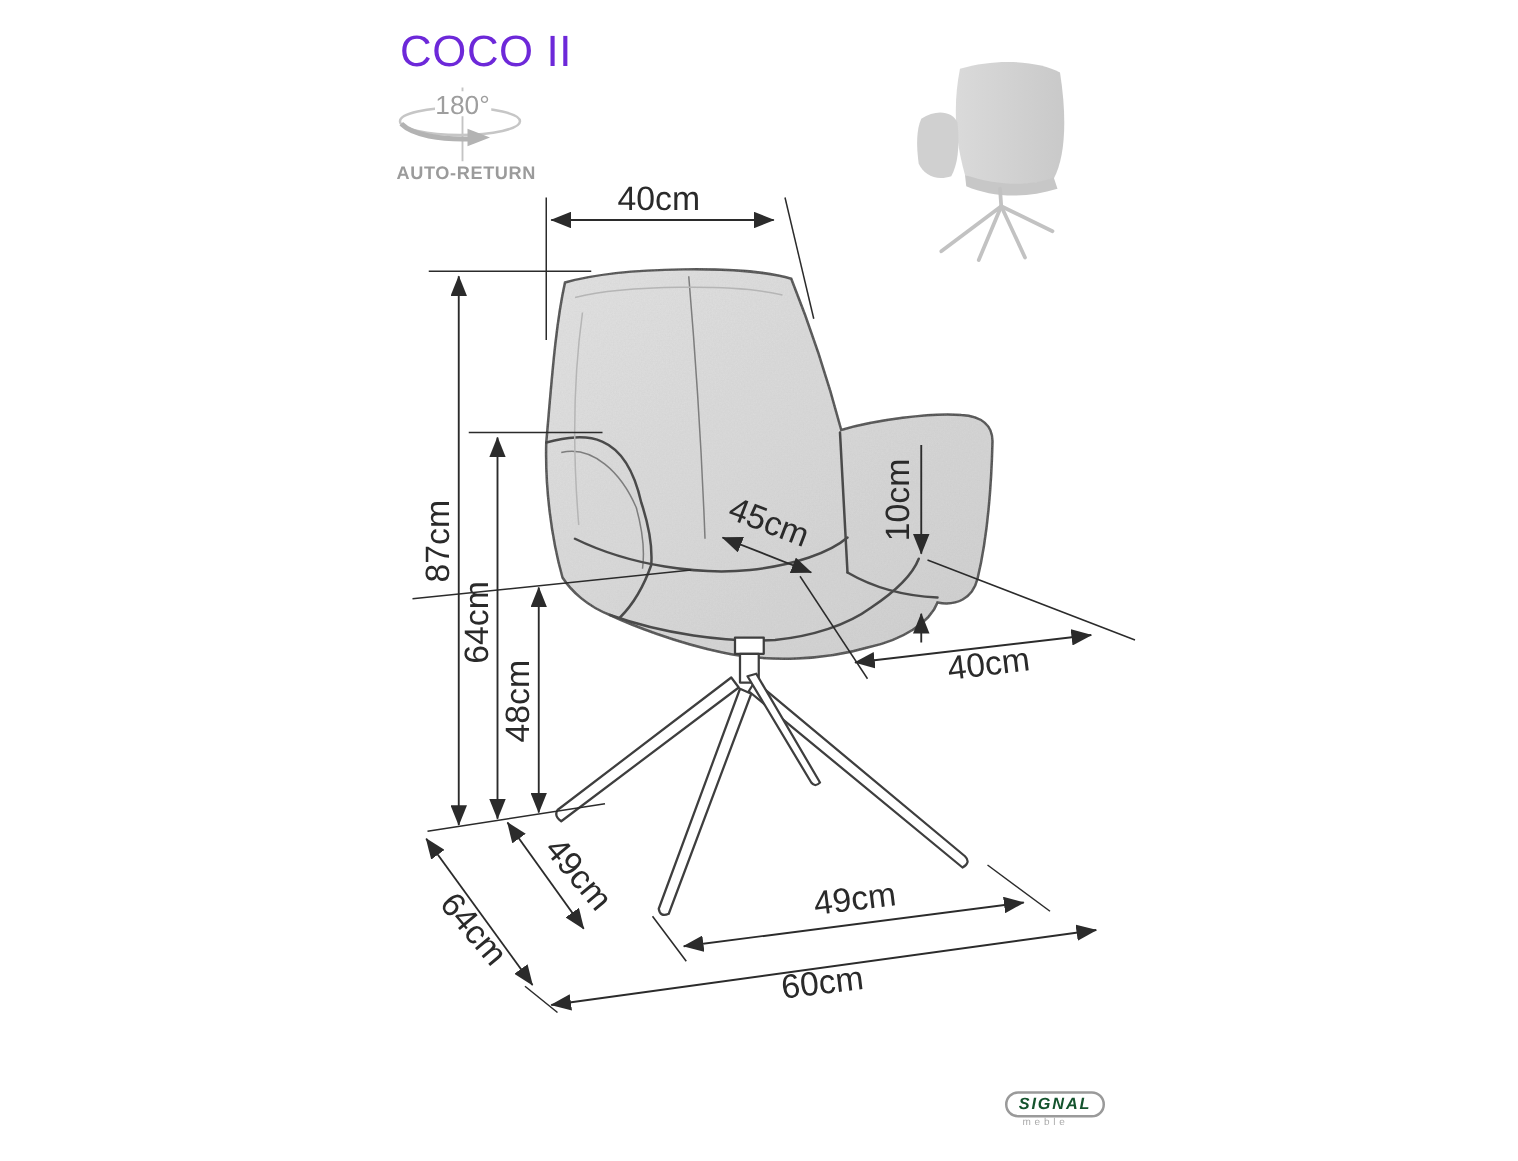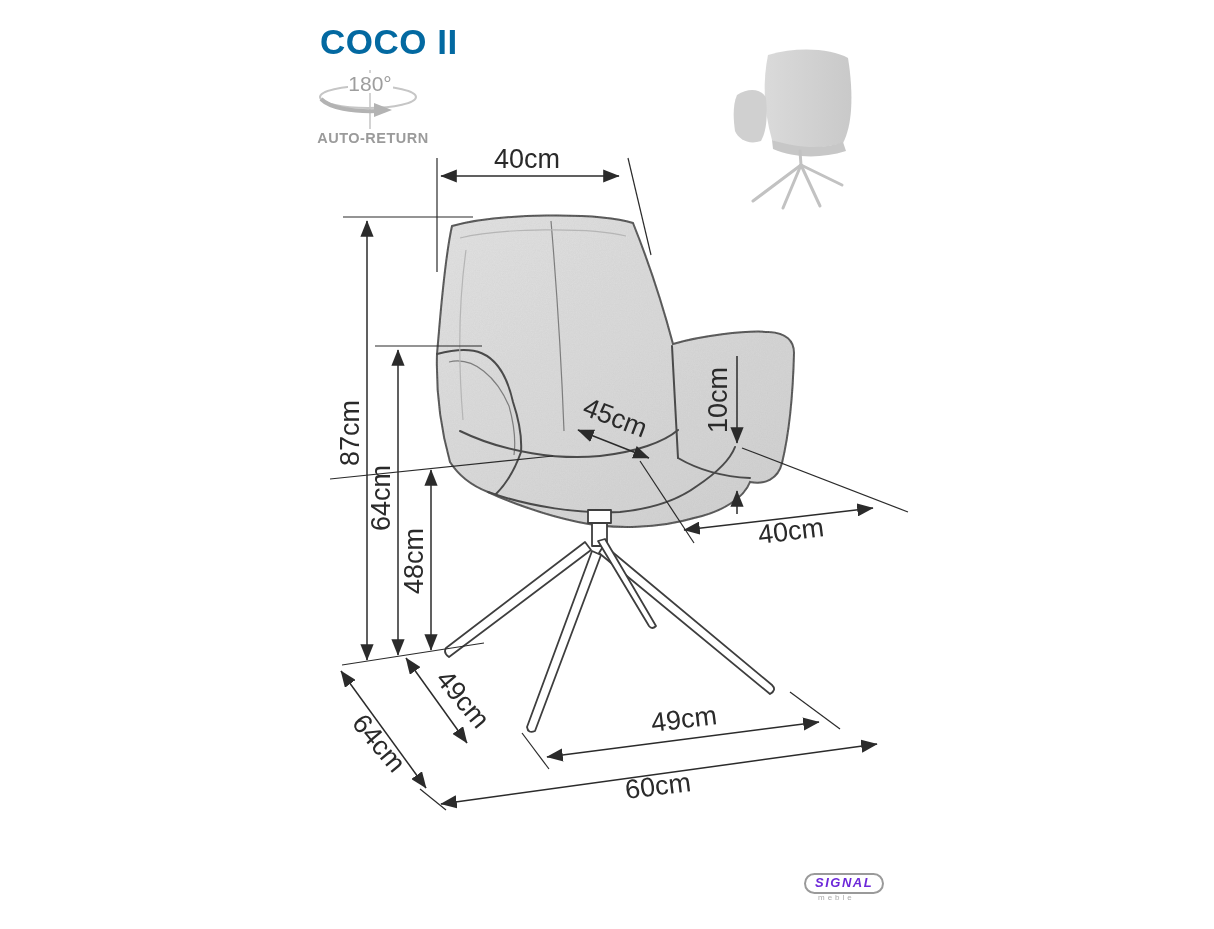--- a/index.html
+++ b/index.html
@@ -1,24 +1,24 @@
 <!DOCTYPE html>
 <html><head>
 <meta charset="utf-8">
 <style>
   html,body{margin:0;padding:0;background:#fff;}
   .stage{position:relative;width:1214px;height:929px;background:#ffffff;
          font-family:"Liberation Sans",sans-serif;overflow:hidden;}
   .stage svg{position:absolute;left:0;top:0;}
-  .title{position:absolute;left:320px;top:22px;font-size:35px;font-weight:bold;
-         color:#0369a1;letter-spacing:0.5px;}
+  .title{position:absolute;left:320px;top:22px;font-size:35px;font-weight:normal;
+         color:#6d28d9;letter-spacing:0.5px;}
   .logo{position:absolute;left:804px;top:873px;width:110px;}
   .logo-box{display:inline-block;border:2px solid #9a9a9a;border-radius:11px;
             padding:0 9px;height:17px;line-height:16px;font-style:italic;
-            font-weight:bold;font-size:13px;color:#6d28d9;letter-spacing:1.5px;}
+            font-weight:bold;font-size:13px;color:#14532d;letter-spacing:1.5px;}
   .logo-sub{font-size:8px;letter-spacing:3px;color:#ababab;margin:-1px 0 0 14px;}
   .lbl{font-size:27px;fill:#2a2a2a;font-family:"Liberation Sans",sans-serif;}
   .dimline{stroke:#2b2b2b;stroke-width:1.5;fill:none;}
   .extline{stroke:#2b2b2b;stroke-width:1.2;fill:none;}
   .outline{stroke:#4a4a4a;stroke-width:2;fill:none;stroke-linecap:round;}
   .seam{stroke:#7d7d7d;stroke-width:1.2;fill:none;}
   .seam-light{stroke:#b5b5b5;stroke-width:1.2;fill:none;}
   .leg{fill:#ffffff;stroke:#3e3e3e;stroke-width:1.8;stroke-linejoin:round;}
 </style>
 </head>

